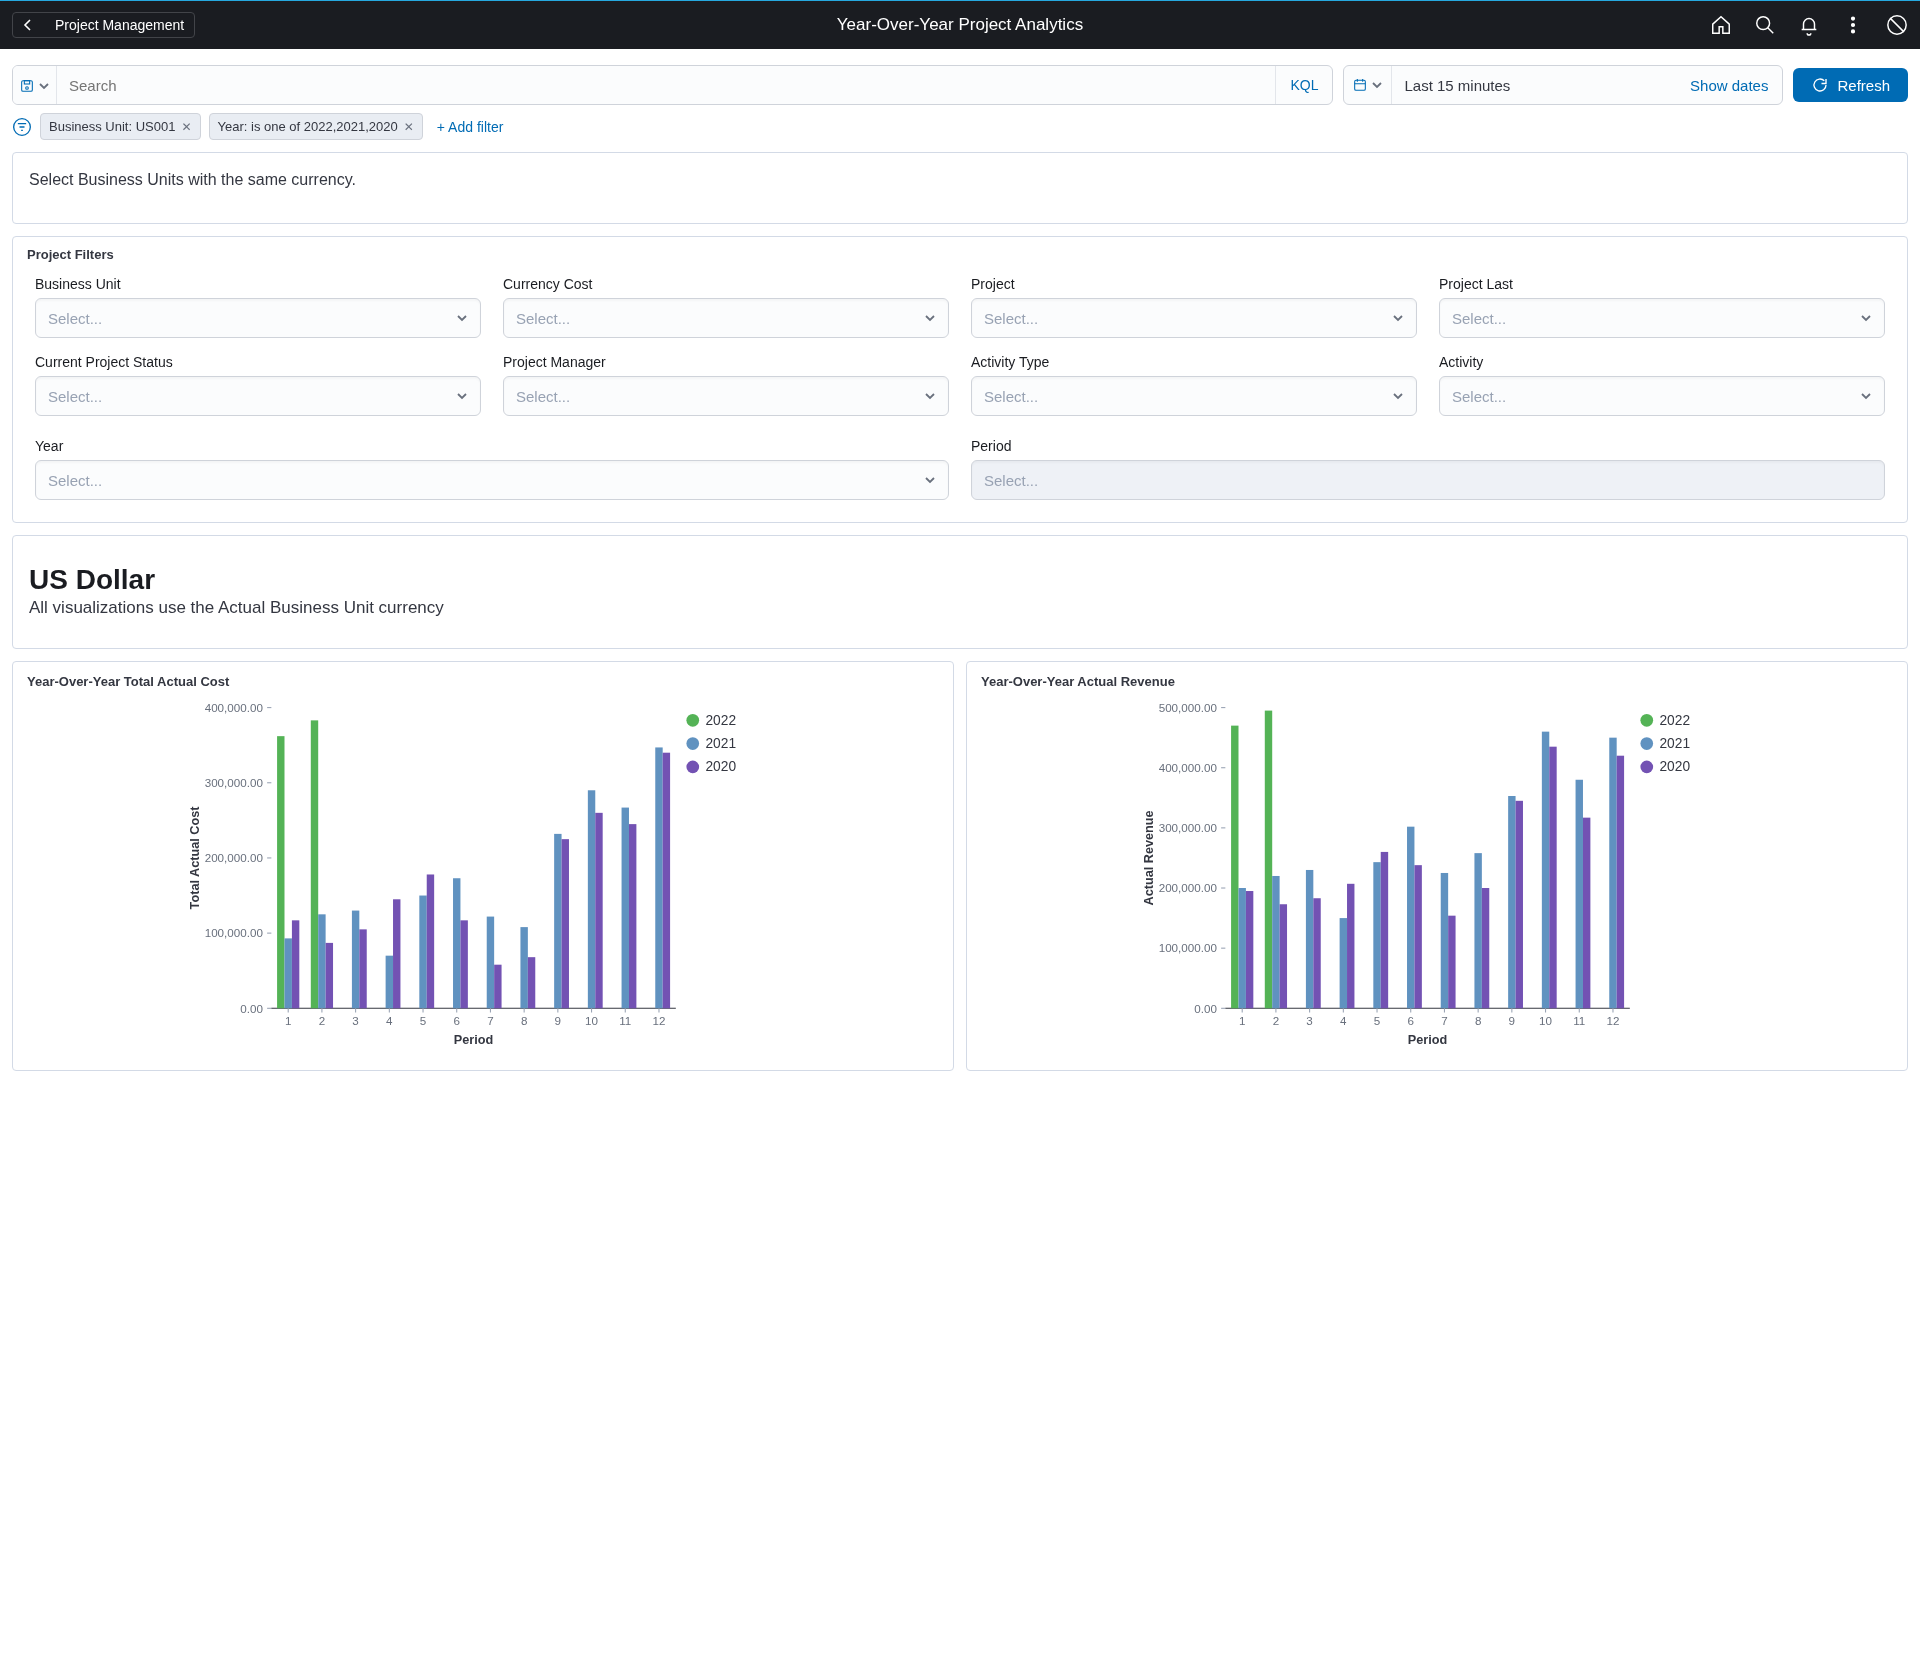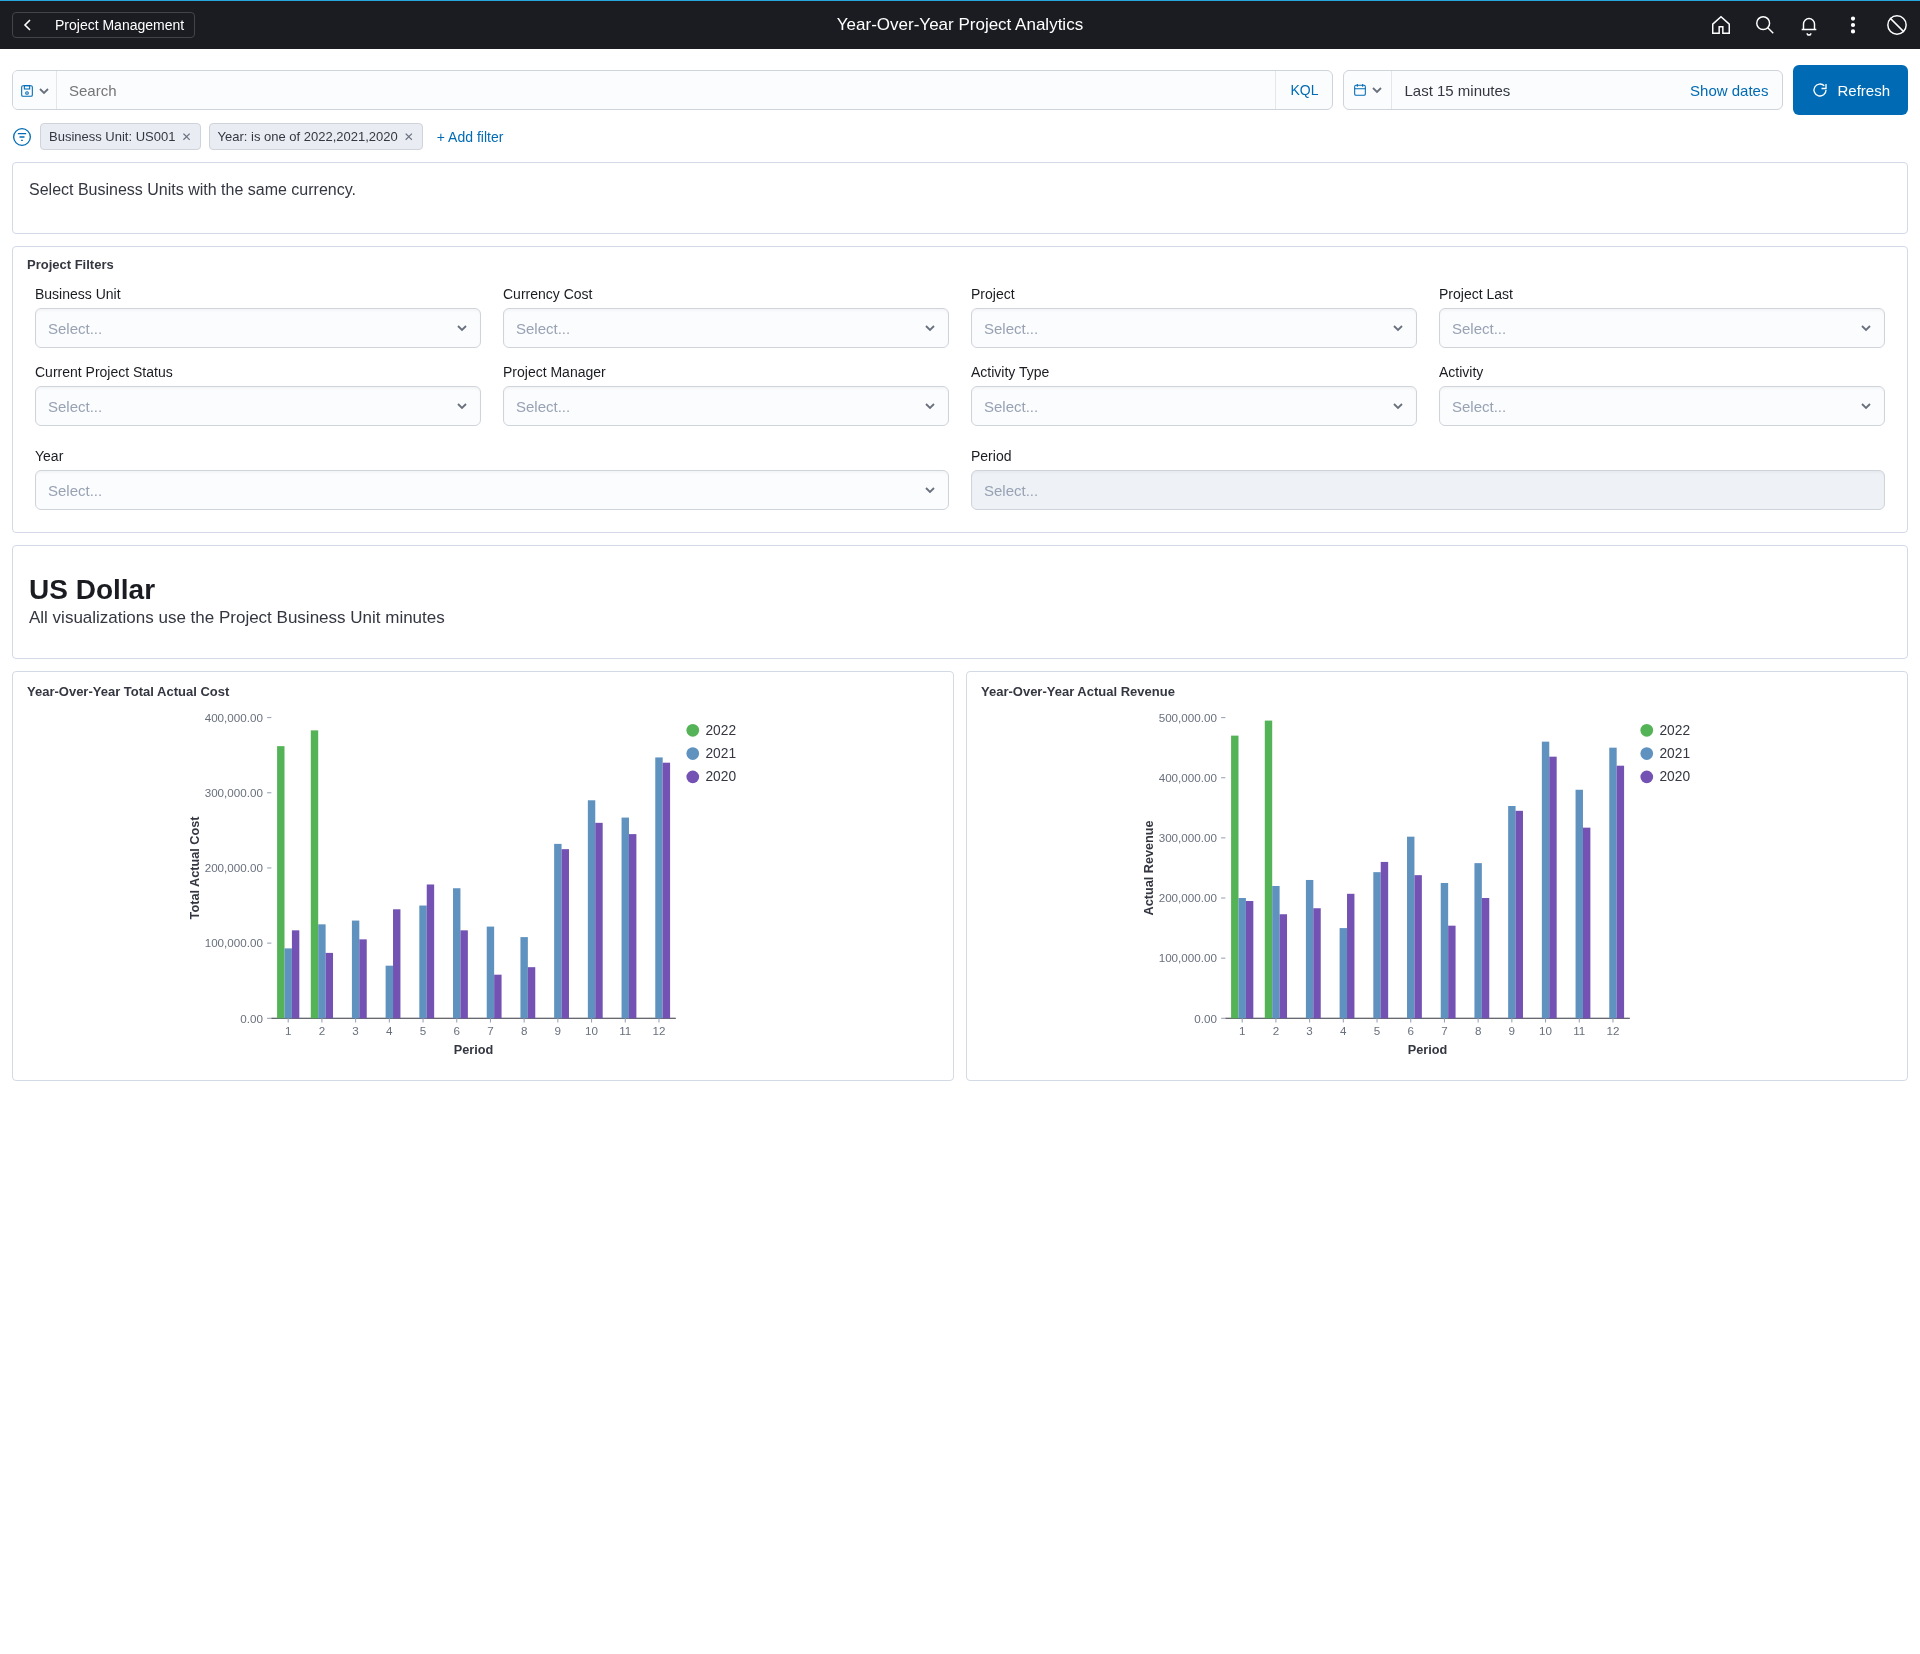--- a/index.html
+++ b/index.html
@@ -17,21 +17,21 @@
 .querybar { padding: 16px 12px 0 12px; display: flex; gap: 10px; align-items: center; }
 .saved-query-btn { border: 1px solid #cfd3da; background: #fbfcfd; border-radius: 6px 0 0 6px; height: 40px; width: 44px; display: flex; align-items: center; justify-content: center; gap: 3px; cursor: pointer; }
 .search-wrap { flex: 1; display: flex; border: 1px solid #cfd3da; border-radius: 6px; height: 40px; background: #fbfcfd; overflow: hidden; }
 .search-wrap .saved-query-btn { border: none; border-right: 1px solid #e3e6eb; border-radius: 0; }
 .search-input { flex: 1; border: none; padding: 0 12px; font-size: 15px; background: transparent; outline: none; }
 .kql-side { border-left: 1px solid #e3e6eb; padding: 0 14px; display: flex; align-items: center; color: #006bb4; cursor: pointer; font-size: 14px; }
 .time-wrap { display: flex; border: 1px solid #cfd3da; border-radius: 6px; height: 40px; background: #fbfcfd; overflow: hidden; min-width: 440px; }
 .time-icon-btn { width: 48px; display: flex; align-items: center; justify-content: center; gap: 3px; border-right: 1px solid #e3e6eb; cursor: pointer; }
 .time-label { flex: 1; display: flex; align-items: center; padding: 0 12px; color: #343741; font-size: 15px; }
 .show-dates { padding: 0 14px; display: flex; align-items: center; color: #006bb4; cursor: pointer; font-size: 15px; }
-.refresh-btn { background: #006bb4; color: #fff; border: none; border-radius: 6px; height: 50px; padding: 0 18px; font-size: 15px; display: flex; align-items: center; gap: 8px; cursor: pointer; }
+.refresh-btn { background: #006bb4; color: #fff; border: none; border-radius: 6px; height: 34px; padding: 0 18px; font-size: 15px; display: flex; align-items: center; gap: 8px; cursor: pointer; }
 .refresh-btn svg { width: 18px; height: 18px; stroke: #fff; fill: none; stroke-width: 1.8; }
 
 
 .filterbar { padding: 8px 12px 12px 12px; display: flex; align-items: center; gap: 8px; }
 .filter-funnel { width: 20px; height: 20px; stroke: #006bb4; fill: none; stroke-width: 1.6; cursor: pointer; }
 .filter-pill { border: 1px solid #cfd3da; background: #e9edf3; border-radius: 4px; padding: 5px 8px; font-size: 13px; display: flex; align-items: center; gap: 6px; color: #343741; cursor: pointer; }
 .filter-pill .x { color: #69707d; font-size: 12px; }
 .add-filter { color: #006bb4; font-size: 14px; cursor: pointer; padding-left: 6px; }
 .info-text { color: #343741; font-size: 16px; padding: 18px 16px 34px 16px; border: 1px solid #d3dae6; border-radius: 4px; margin: 0 12px 12px 12px; }
 
@@ -241,21 +241,21 @@
         <label>Period</label>
         <div class="select-box disabled">
           <span>Select...</span>
         </div>
       </div>
     </div>
 </div>
 
 <div class="currency-panel">
   <div class="currency-title">US Dollar</div>
-  <div class="currency-sub">All visualizations use the Project Business Unit minutes</div>
+  <div class="currency-sub">All visualizations use the Actual Business Unit currency</div>
 </div>
 
 <div class="charts-row" id="charts-row">
     <div class="chart-panel"><div class="chart-title">Year-Over-Year Total Actual Cost</div><svg viewBox="0 0 560 340" class="chart-svg">
         <text x="74" y="298" text-anchor="end" font-size="11" fill="#69707d">0.00</text>
         <line x1="78" x2="82" y1="294" y2="294" stroke="#98a2b3"></line>
         <text x="74" y="227" text-anchor="end" font-size="11" fill="#69707d">100,000.00</text>
         <line x1="78" x2="82" y1="223" y2="223" stroke="#98a2b3"></line>
         <text x="74" y="156" text-anchor="end" font-size="11" fill="#69707d">200,000.00</text>
         <line x1="78" x2="82" y1="152" y2="152" stroke="#98a2b3"></line>

